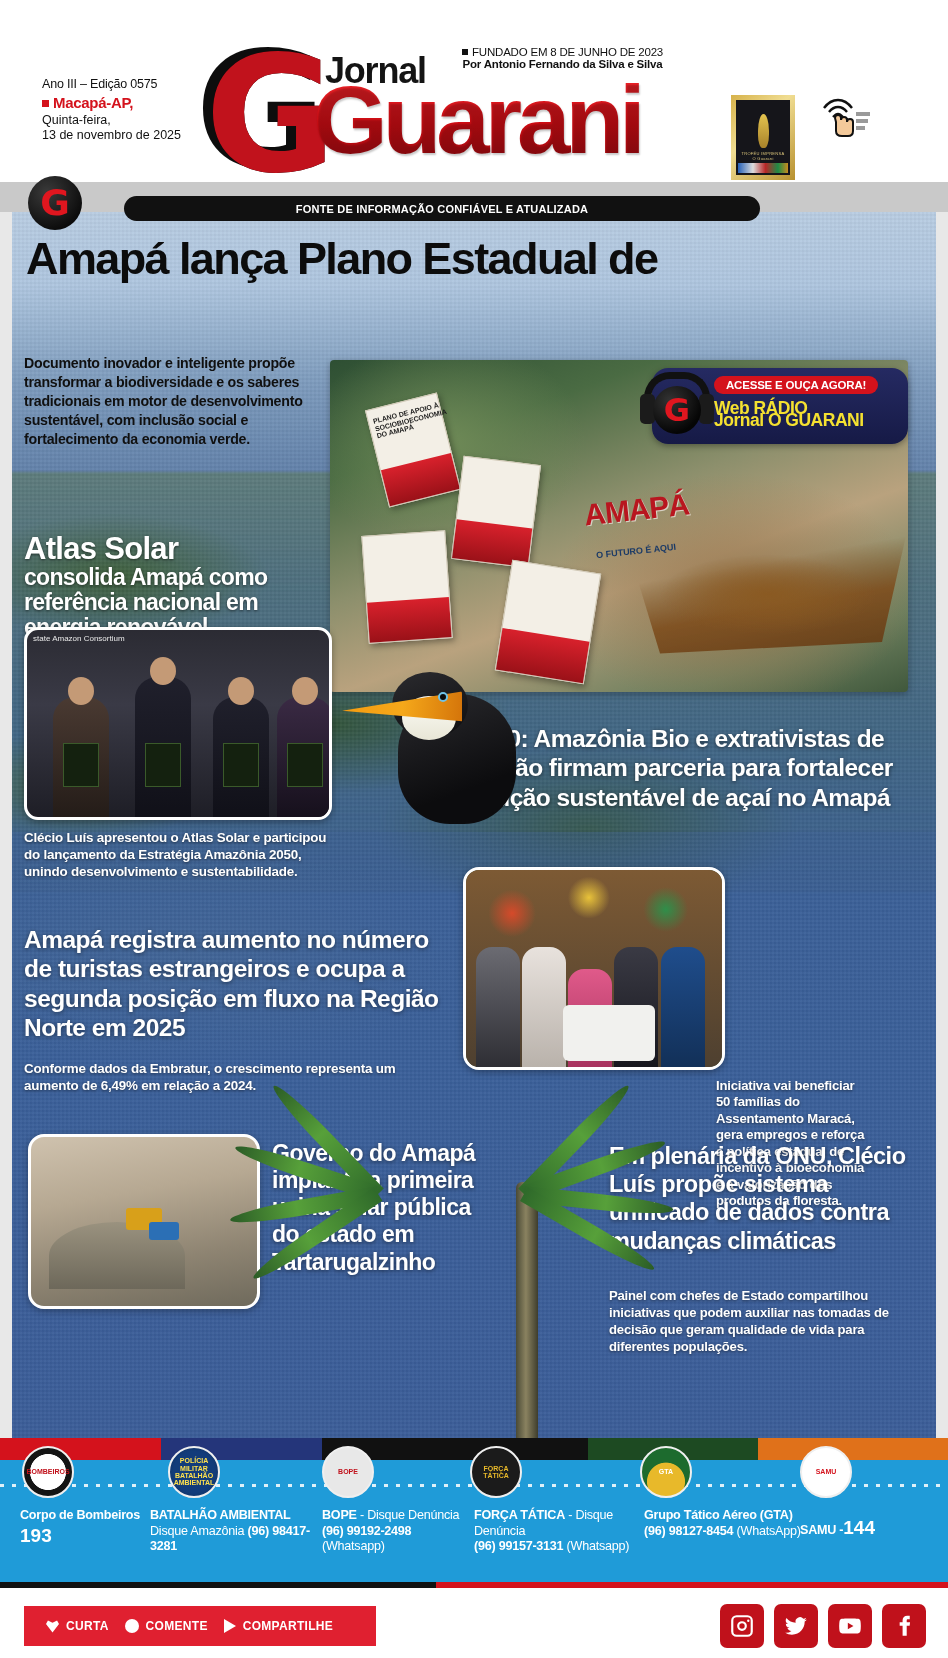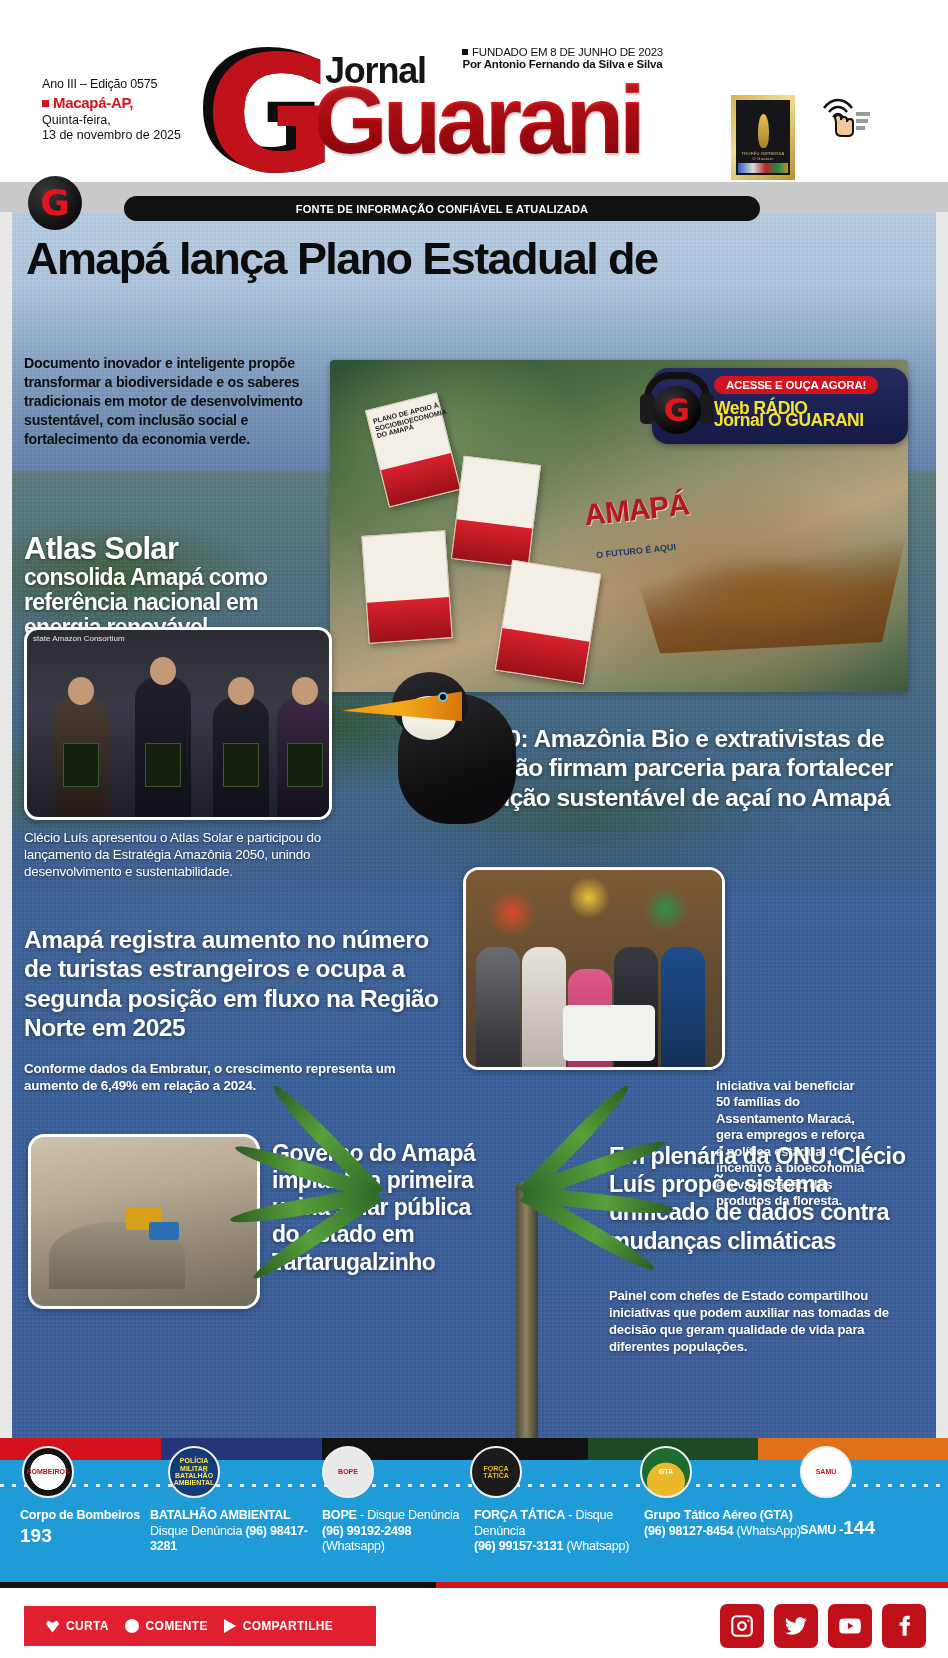--- a/index.html
+++ b/index.html
@@ -256,21 +256,21 @@
     position:absolute; bottom:0; width:56px; height:120px; border-radius:22px 22px 0 0;
     background:linear-gradient(180deg,#20202c,#101018);
   }
   .ap-head { position:absolute; top:-20px; left:50%; transform:translateX(-50%);
     width:26px; height:28px; border-radius:50%; background:#c49a76; }
   .ap-book { position:absolute; bottom:30px; left:50%; transform:translateX(-50%);
     width:36px; height:44px; background:#14210f; border:1px solid #3a5a2a; }
 
   .atlas-cap {
     position:absolute; left:24px; top:617px; width:306px;
-    font-size:13.4px; font-weight:normal; line-height:1.28; color:#fff;
+    font-size:13.4px; font-weight:bold; line-height:1.28; color:#fff;
     letter-spacing:-0.2px; text-shadow:0 1px 3px rgba(0,0,0,.55);
   }
 
   
   .cop-h {
     position:absolute; left:443px; top:512px; width:470px;
     font-size:24.5px; font-weight:bold; line-height:1.2; color:#fff;
     letter-spacing:-0.55px; text-shadow:0 1px 4px rgba(0,0,0,.55);
   }
   .toucan {
@@ -646,21 +646,21 @@
     <div class="badge b6">SAMU</div>
   </div>
 
   <div class="emerg-items">
     <div class="ei ei1">
       <div class="t">Corpo de Bombeiros</div>
       <div class="big">193</div>
     </div>
     <div class="ei ei2">
       <div class="t">BATALHÃO AMBIENTAL</div>
-      <div class="n"><span class="light">Disque Denúncia </span><span>(96) 98417-3281</span></div>
+      <div class="n"><span class="light">Disque Amazônia </span><span>(96) 98417-3281</span></div>
     </div>
     <div class="ei ei3">
       <div class="t"><span>BOPE</span><span class="light"> - Disque Denúncia</span></div>
       <div class="n"><span>(96) 99192-2498</span><span class="light"> (Whatsapp)</span></div>
     </div>
     <div class="ei ei4">
       <div class="t"><span>FORÇA TÁTICA</span><span class="light"> - Disque Denúncia</span></div>
       <div class="n"><span>(96) 99157-3131</span><span class="light"> (Whatsapp)</span></div>
     </div>
     <div class="ei ei5">

